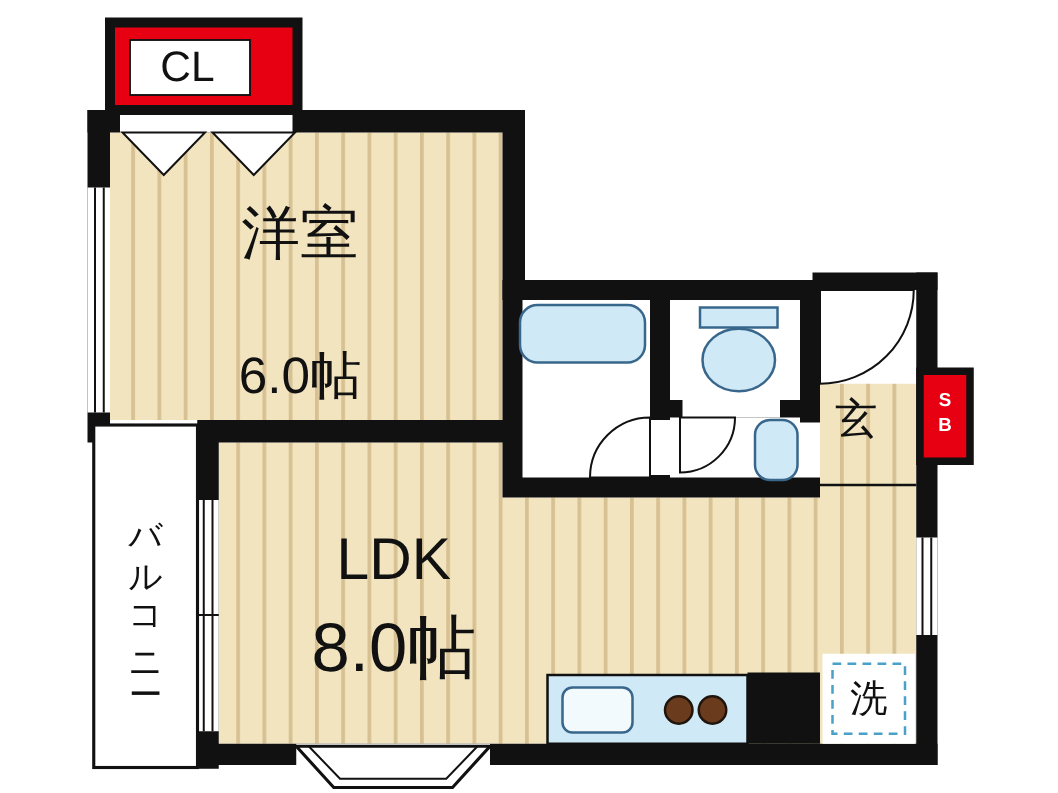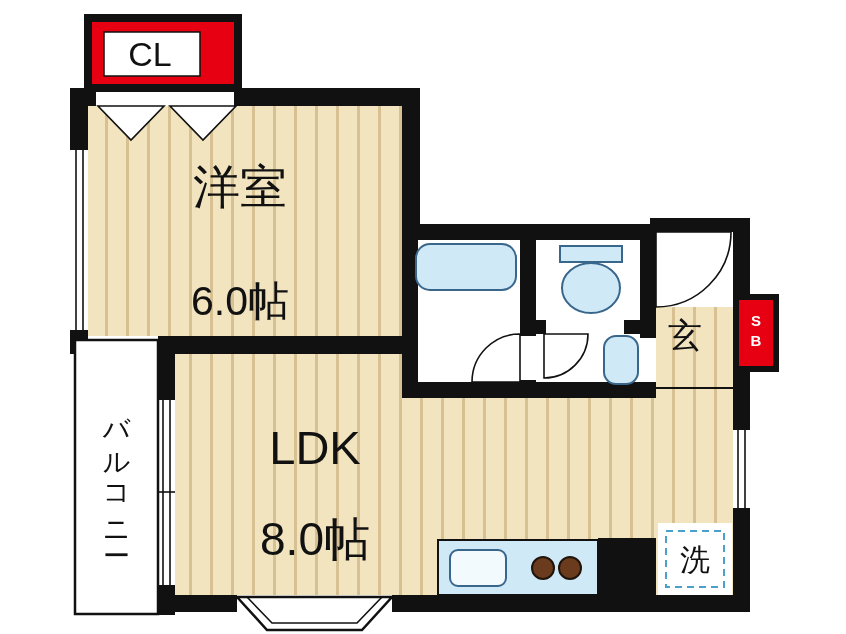--- a/index.html
+++ b/index.html
@@ -33,21 +33,21 @@
   svg .balcony{fill:#ffffff;stroke:var(--wall);stroke-width:2.5;}
   svg .bay{fill:#ffffff;stroke:var(--wall);stroke-width:2.5;}
   svg .bay-inner{fill:none;stroke:var(--wall);stroke-width:1.6;}
   svg .label-bg{fill:#ffffff;stroke:var(--wall);stroke-width:1.5;}
   
   .lbl{position:absolute;transform:translate(-50%,-50%);color:#111;white-space:nowrap;line-height:1;}
   .lbl-cl{left:150px;top:54px;font-size:34px;}
   .lbl-yname{left:240px;top:186px;font-size:47px;}
   .lbl-ysize{left:240px;top:253px;font-size:41px;margin-top:48px;}
   .lbl-lname{left:315px;top:447px;font-size:47px;text-align:right;}
-  .lbl-lsize{left:315px;top:539px;font-size:46px;}
+  .lbl-lsize{left:315px;top:518px;font-size:55px;}
   .lbl-balcony{left:116px;top:472px;font-size:27px;writing-mode:vertical-rl;text-orientation:upright;letter-spacing:5px;}
   .lbl-genkan{left:685px;top:335px;font-size:34px;}
   .lbl-sb{left:756px;top:332px;font-size:15px;color:#fff;font-weight:bold;writing-mode:vertical-rl;text-orientation:upright;letter-spacing:3px;}
   .lbl-laundry{left:695px;top:560px;font-size:30px;}
 </style>
 </head>
 <body>
 
 <div class="canvas">
 

